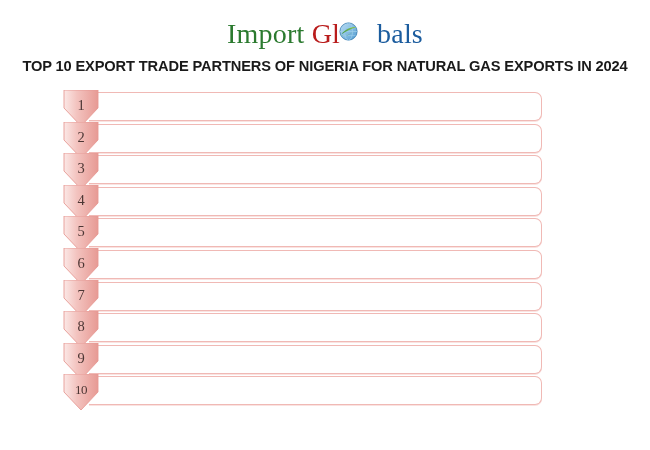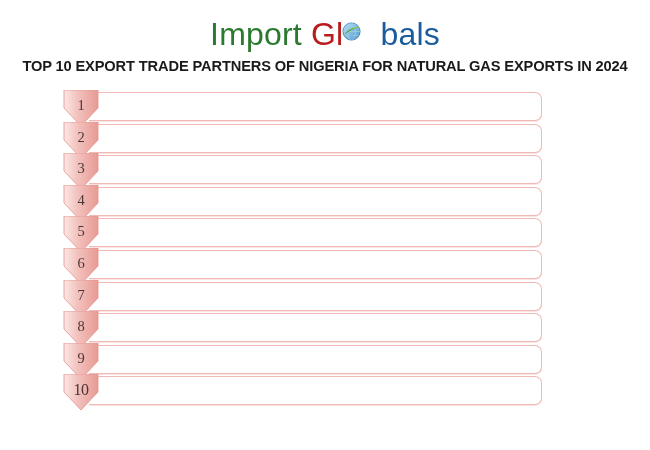--- a/index.html
+++ b/index.html
@@ -18,22 +18,22 @@
   
   .logo {
     width: 100%;
     text-align: center;
     padding-top: 18px;
     height: 30px;
     line-height: 30px;
     white-space: nowrap;
   }
   .logo-word {
-    font-family: Liberation Sans, sans-serif;
-    font-size: 32px;
+    font-family: Liberation Serif, serif;
+    font-size: 28px;
     letter-spacing: .2px;
     vertical-align: middle;
   }
   .logo-import { color: #2b7a2f; }
   .logo-glob   { color: #b91c1c; }
   .logo-bals   { color: #1b5c9e; margin-left: 20px; }
 
   .globe {
     display: inline-block;
     width: 19px;
@@ -85,21 +85,21 @@
     width: 38px;
     height: 31px;
     line-height: 31px;
     text-align: center;
     font-family: "Liberation Serif", serif;
     font-size: 14.5px;
     color: #4c3634;
     z-index: 4;
     pointer-events: none;
   }
-  .badge-num.wide { font-size: 16px; letter-spacing: -.4px; }
+  .badge-num.wide { font-size: 13px; letter-spacing: -.4px; }
 
   
   .box {
     position: absolute;
     left: 27px;
     top: 2px;
     right: 0;
     height: 27px;
     background: #ffffff;
     border: 1px solid #f0b9b5;

